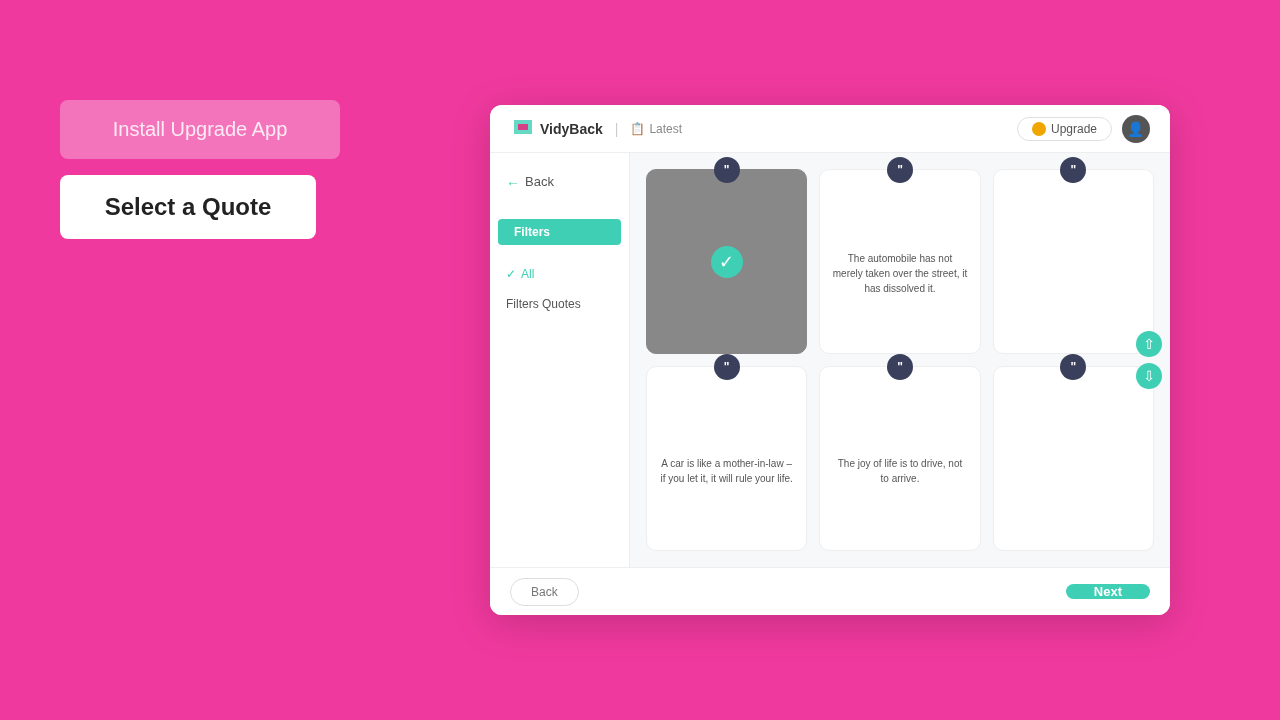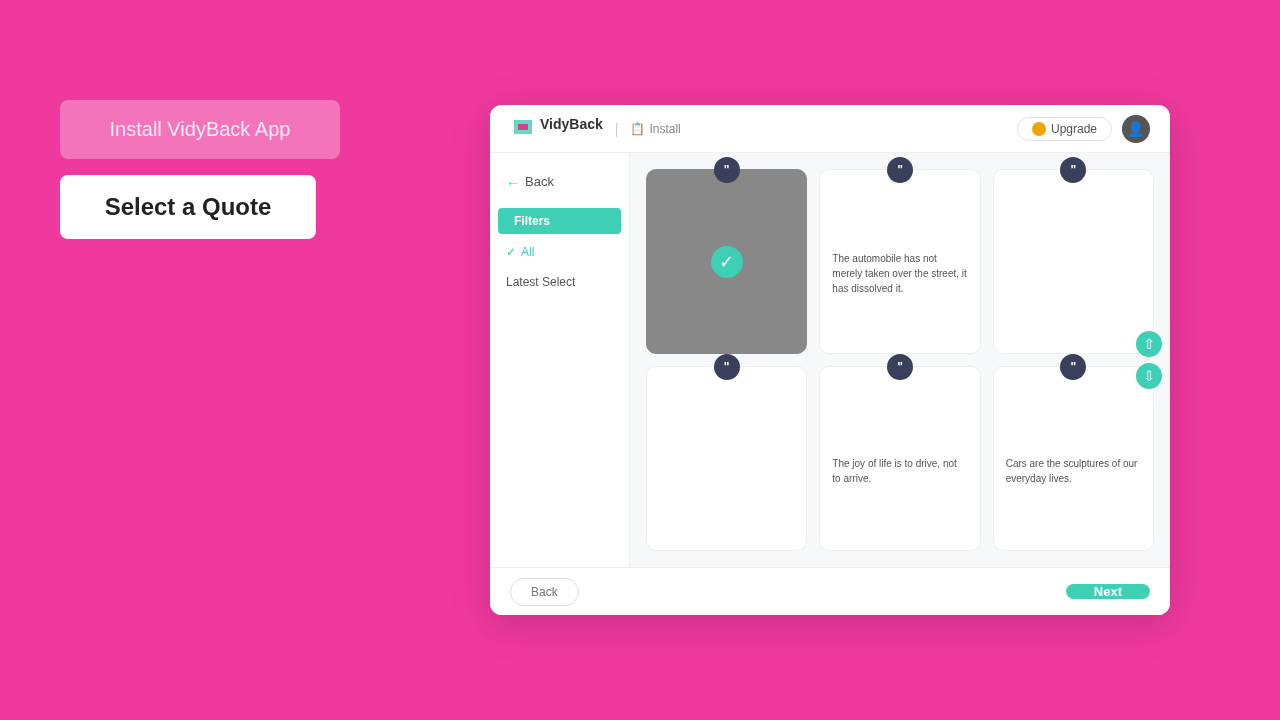--- a/index.html
+++ b/index.html
@@ -75,20 +75,21 @@
     }
 
     .header-left {
       display: flex;
       align-items: center;
       gap: 8px;
     }
 
     .logo {
       display: flex;
+      align-items: center;
       gap: 4px;
     }
 
     .logo-icon {
       width: 26px;
       height: 26px;
     }
 
     .logo-text {
       font-size: 14px;
@@ -182,21 +183,21 @@
       color: #3fcfb5;
     }
 
     .filters-label {
       background: #3fcfb5;
       color: #fff;
       font-size: 12px;
       font-weight: 600;
       padding: 6px 16px;
       border-radius: 4px;
-      margin: 1px 8px;
+      margin: 12px 8px;
     }
 
     .sidebar-item {
       padding: 6px 16px;
       font-size: 12px;
       color: #555;
       cursor: pointer;
       display: flex;
       align-items: center;
       gap: 5px;
@@ -261,20 +262,21 @@
       align-items: center;
       justify-content: center;
       color: #fff;
       font-size: 12px;
       font-weight: 700;
     }
 
     .quote-text {
       font-size: 10px;
       color: #555;
+      text-align: center;
       line-height: 1.5;
       margin-top: 22px;
     }
 
     .selected-check {
       width: 32px;
       height: 32px;
       background: #3fcfb5;
       border-radius: 50%;
       display: flex;
@@ -341,39 +343,39 @@
       font-size: 13px;
       color: #fff;
       font-weight: 600;
       cursor: pointer;
     }
   </style>
 </head>
 <body>
 
 <div class="left-panel">
-  <button class="install-btn">Install VidyBack App</button>
+  <button class="install-btn">Install Upgrade App</button>
   <button class="select-quote-btn">Select a Quote</button>
 </div>
 
 <div class="app-window">
 
   <div class="app-header">
     <div class="header-left">
       <div class="logo">
         <svg class="logo-icon" viewBox="0 0 26 26" fill="none">
           <polygon points="4,4 22,4 22,18 4,18" fill="#3fcfb5" opacity="0.8"></polygon>
           <polygon points="8,8 18,8 18,14 8,14" fill="#e03080" opacity="0.9"></polygon>
         </svg>
         <span class="logo-text">VidyBack</span>
       </div>
       <span class="divider">|</span>
       <div class="breadcrumb-quotes">
         <span>📋</span>
-        <span>Install</span>
+        <span>Latest</span>
       </div>
     </div>
     <div class="header-right">
       <button class="upgrade-btn">
         <span class="upgrade-icon"></span>
         <span>Upgrade</span>
       </button>
       <div class="avatar">
         <span>👤</span>
       </div>
@@ -386,21 +388,21 @@
       <div class="back-btn">
         <span class="back-arrow">←</span>
         <span>Back</span>
       </div>
       <div class="filters-label">Filters</div>
       <div class="sidebar-item active">
         <span class="check-icon">✓</span>
         <span>All</span>
       </div>
       <div class="sidebar-item">
-        <span>Latest Select</span>
+        <span>Filters Quotes</span>
       </div>
     </div>
 
     <div class="main-content">
       <div class="quote-grid">
 
         <div class="quote-card selected">
           <div class="quote-icon-badge">"</div>
           <div class="selected-check">✓</div>
         </div>
@@ -409,30 +411,30 @@
           <div class="quote-icon-badge">"</div>
           <div class="quote-text">The automobile has not merely taken over the street, it has dissolved it.</div>
         </div>
 
         <div class="quote-card">
           <div class="quote-icon-badge">"</div>
         </div>
 
         <div class="quote-card">
           <div class="quote-icon-badge">"</div>
+          <div class="quote-text">A car is like a mother-in-law – if you let it, it will rule your life.</div>
         </div>
 
         <div class="quote-card">
           <div class="quote-icon-badge">"</div>
           <div class="quote-text">The joy of life is to drive, not to arrive.</div>
         </div>
 
         <div class="quote-card">
           <div class="quote-icon-badge">"</div>
-          <div class="quote-text">Cars are the sculptures of our everyday lives.</div>
         </div>
 
       </div>
 
       <div class="scroll-btns">
         <div class="scroll-btn">⇧</div>
         <div class="scroll-btn">⇩</div>
       </div>
     </div>
 

